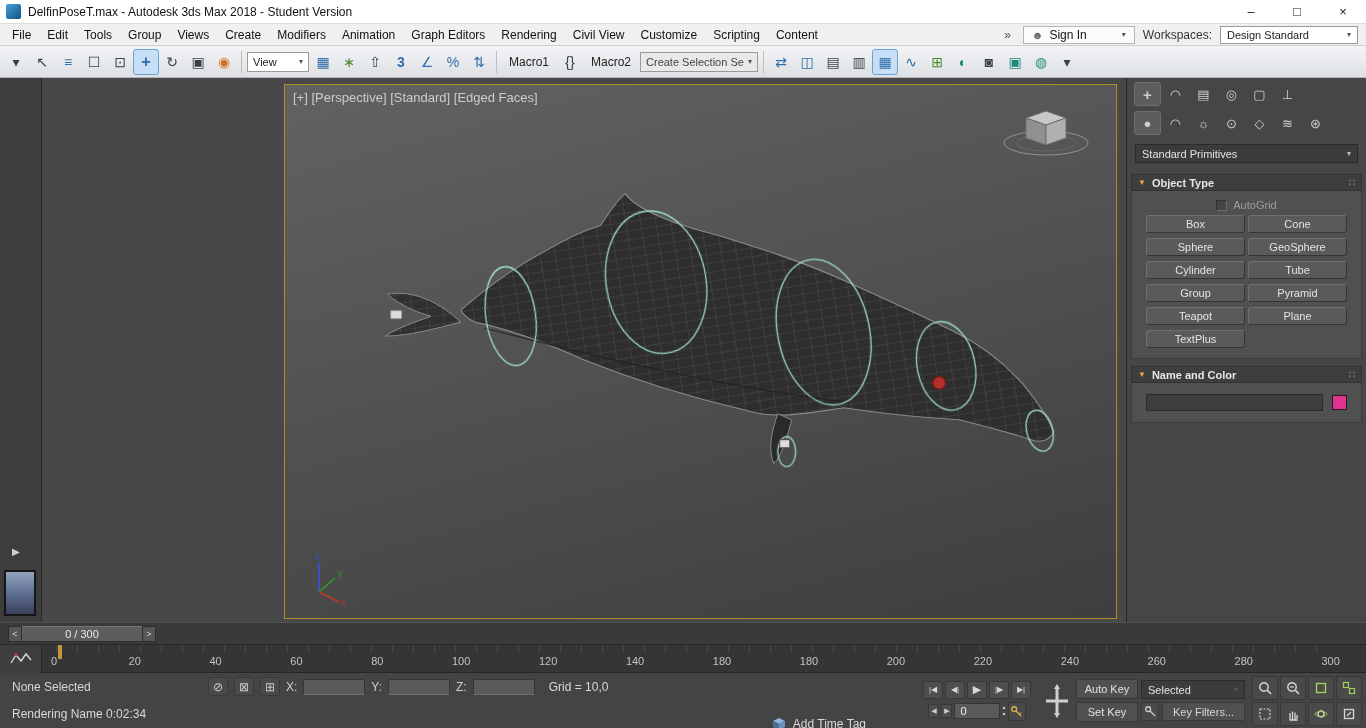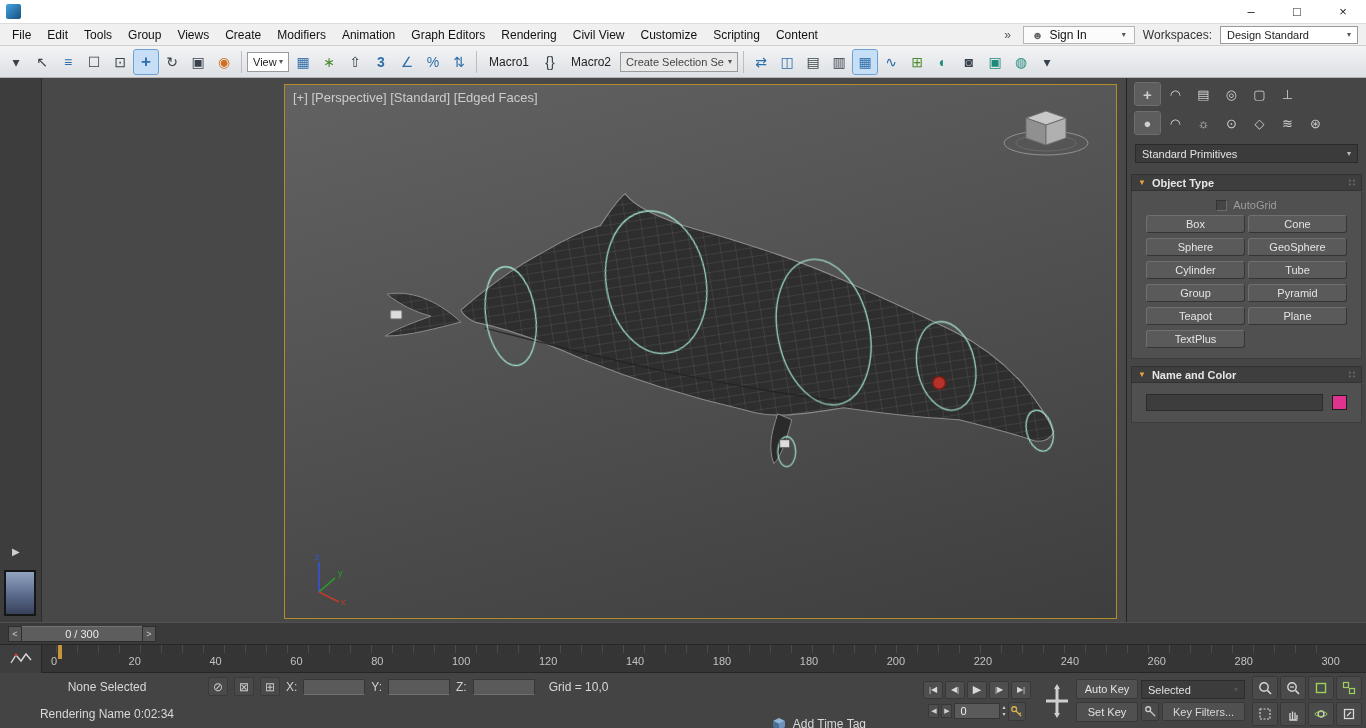--- a/index.html
+++ b/index.html
@@ -26,21 +26,21 @@
   
   .toolbar{height:32px;background:linear-gradient(#f3f4f6,#dde0e4);display:flex;align-items:center;padding:0 4px;gap:2px;border-bottom:1px solid #b5b5b5;}
   .tbtn{min-width:24px;height:24px;display:flex;align-items:center;justify-content:center;font-size:14px;color:#39424c;border-radius:2px;}
   .tbtn.active{background:#c6dff7;outline:1px solid #6ba1d3;}
   .tbtn.big{font-size:17px;font-weight:bold;}
   .tbtn.bold{font-weight:bold;}
   .c-blue{color:#2f6ea8;} .c-orange{color:#d07020;} .c-teal{color:#1d8a7a;}
   .c-dark{color:#39424c;} .c-green{color:#4b8a2f;} .c-sky{color:#7cc4ea;}
   .tsep{width:1px;height:22px;background:#bdbdbd;margin:0 3px;flex:none;}
   .tcombo{height:20px;background:#fff;border:1px solid #9a9a9a;display:flex;align-items:center;padding:0 5px;font-size:11px;color:#222;flex:none;}
-  .view-combo{width:42px;}
+  .view-combo{width:62px;}
   .selset-combo{width:118px;background:#e9e9e9;color:#444;}
   .tlabel{font-size:12px;color:#222;padding:0 7px;white-space:nowrap;}
 
   
   .main{display:flex;height:544px;}
   .leftstrip{width:42px;background:#3d3d3d;border-right:1px solid #2c2c2c;position:relative;flex:none;}
   .strip-arrow{position:absolute;top:468px;left:12px;color:#cfcfcf;font-size:10px;}
   .layout-thumb{position:absolute;top:492px;left:4px;width:32px;height:46px;background:linear-gradient(180deg,#93a4c0,#5a6a8c 55%,#39415a);border:2px solid #161616;}
 
   .viewport-wrap{flex:1;position:relative;background:#484848;}
@@ -80,21 +80,21 @@
   .ruler-ticks{position:absolute;left:14px;right:38px;top:0;height:8px;background:repeating-linear-gradient(90deg,#4a4a4a 0 1px,transparent 1px 21px);}
   .frame-marker{position:absolute;left:16px;top:0;width:4px;height:14px;background:#c8953a;}
   .ruler-labels{position:absolute;left:6px;right:26px;top:10px;display:flex;justify-content:space-between;color:#c2c2c2;font-size:11px;}
   .ruler-labels span{min-width:12px;text-align:center;}
 
   
   .statusbar{height:56px;background:#444444;border-top:1px solid #262626;display:flex;color:#d8d8d8;}
   .listener{width:100px;display:flex;flex-direction:column;border-right:1px solid #303030;flex:none;}
   .listener-top{height:28px;background:#ecd2d2;border-bottom:1px solid #9f9f9f;}
   .listener-bottom{height:27px;background:#ffffff;color:#8c1d1d;font-family:"DejaVu Sans Mono",monospace;font-size:11px;display:flex;align-items:center;padding:0 2px;box-shadow:inset 0 0 0 1px #7a7a7a;white-space:nowrap;overflow:hidden;}
-  .status-left{flex:1;display:flex;flex-direction:column;min-width:0;text-align:center;}
+  .status-left{flex:1;display:flex;flex-direction:column;min-width:0;}
   .srow{height:28px;display:flex;align-items:center;gap:6px;padding:0 12px;}
   .sel-text,.rt-text{width:190px;flex:none;white-space:nowrap;}
   .sicon{width:20px;height:19px;display:flex;align-items:center;justify-content:center;color:#c9c9c9;font-size:12px;background:#4a4a4a;border:1px solid #3a3a3a;border-radius:2px;flex:none;}
   .push{margin-left:auto;}
   .coord-label{color:#cfcfcf;flex:none;}
   .coord-input{width:62px;height:16px;background:#5a5a5a;border:1px solid #363636;border-bottom-color:#6f6f6f;flex:none;}
   .grid-label{margin-left:8px;white-space:nowrap;}
   .add-tag{display:flex;align-items:center;gap:7px;margin-right:38px;margin-top:20px;}
   .time-block{width:122px;display:flex;flex-direction:column;align-items:center;justify-content:center;gap:3px;flex:none;}
   .tb-row{display:flex;gap:2px;align-items:center;}
@@ -111,20 +111,21 @@
   .key-ico{width:18px;height:19px;background:#4a4a4a;border:1px solid #383838;border-radius:2px;display:flex;align-items:center;justify-content:center;}
   .filters-btn{flex:1;height:19px;background:#505050;border:1px solid #383838;border-radius:2px;display:flex;align-items:center;justify-content:center;font-size:11px;}
   .vnav{width:118px;display:grid;grid-template-columns:repeat(4,26px);grid-auto-rows:24px;gap:2px;align-content:center;justify-content:center;flex:none;}
   .vnav-btn{background:#4a4a4a;border:1px solid #383838;border-radius:2px;display:flex;align-items:center;justify-content:center;}
 </style>
 </head>
 <body>
 
 <div class="titlebar">
   <span class="app-icon"></span>
+  <span>DelfinPoseT.max - Autodesk 3ds Max 2018 - Student Version</span>
   <div class="win-controls">
     <span class="win-btn">–</span>
     <span class="win-btn">□</span>
     <span class="win-btn">×</span>
   </div>
 </div>
 
 <div class="menubar">
   <div class="repeat">
     

